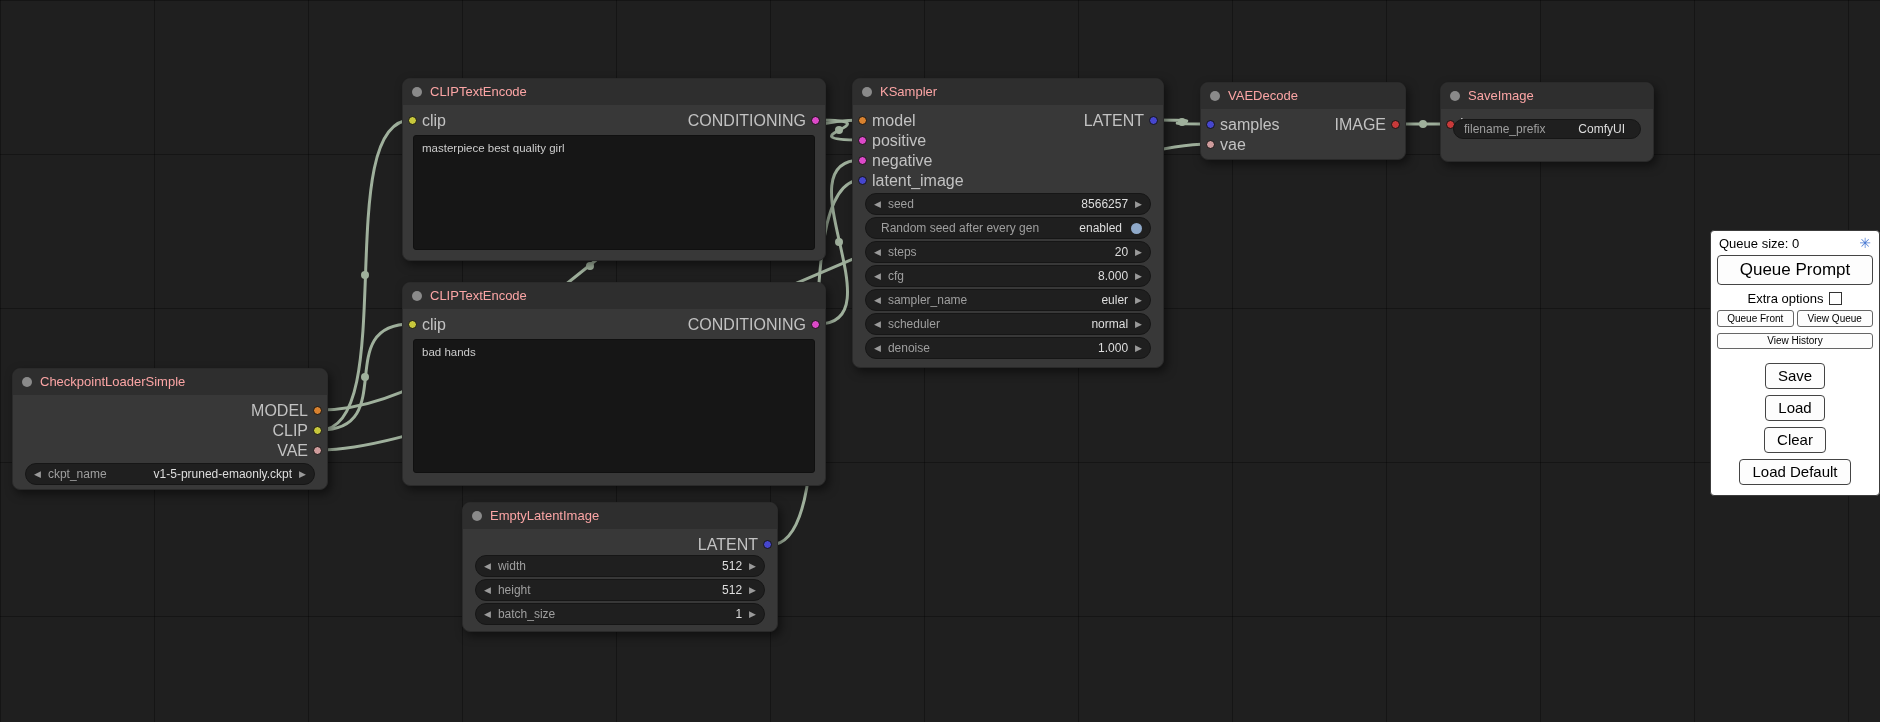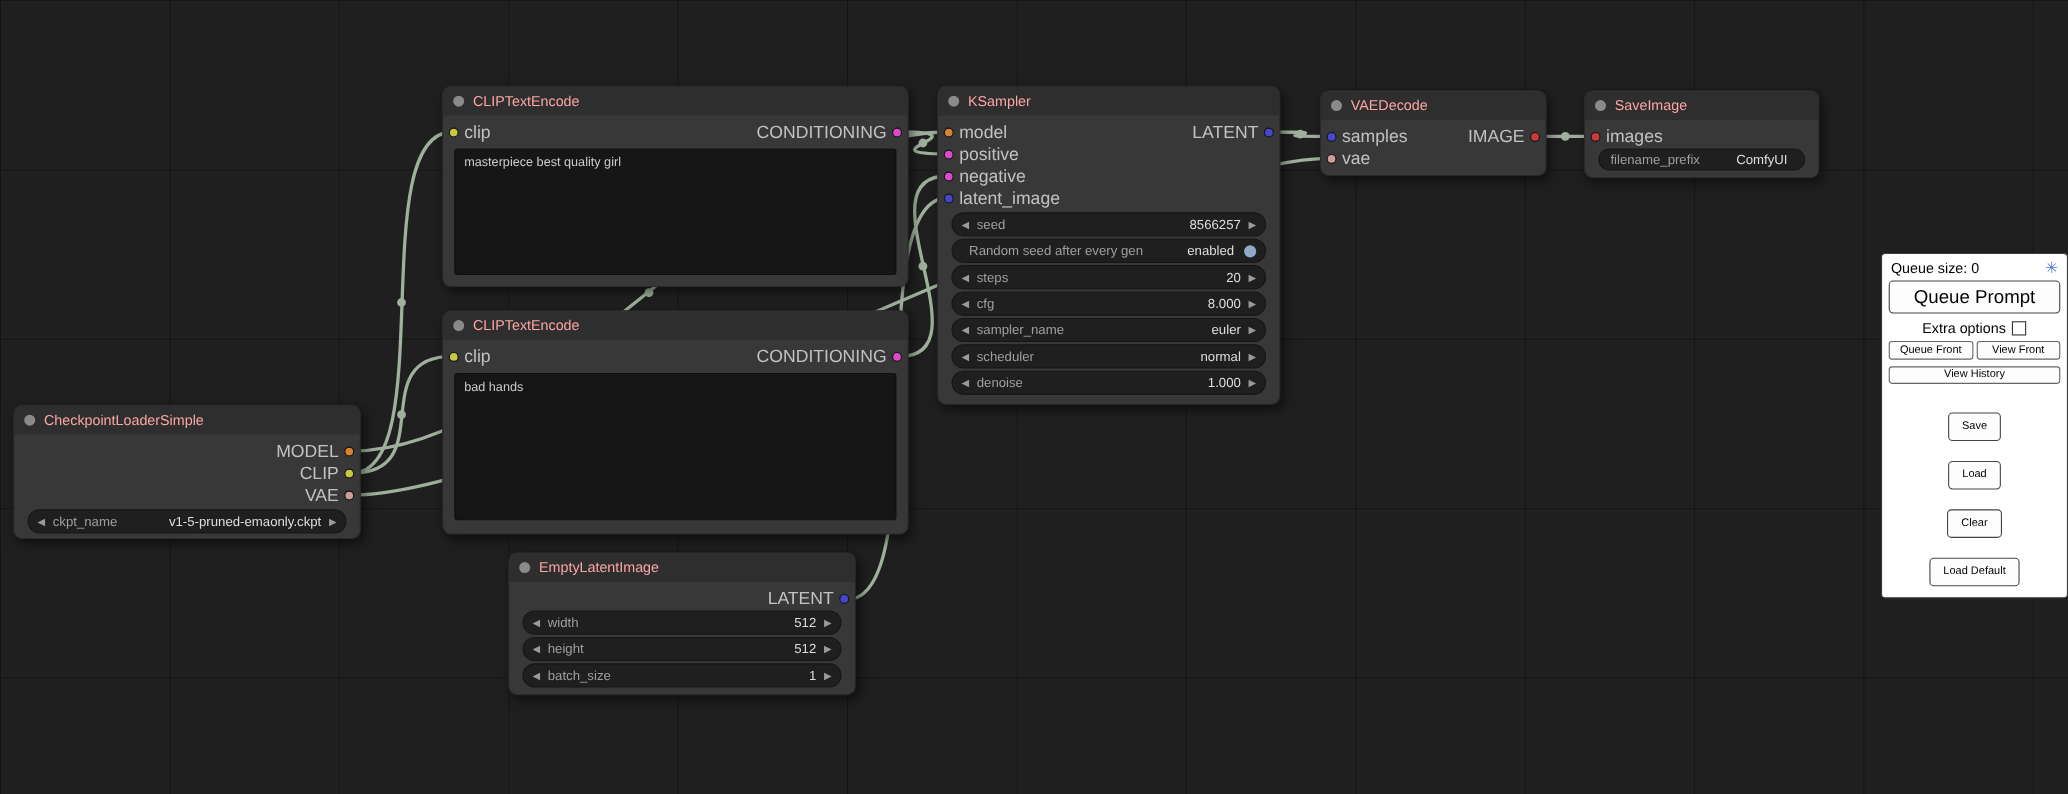--- a/index.html
+++ b/index.html
@@ -38,21 +38,21 @@
     border:1px solid #3c3c3c;border-radius:4px;color:#000;padding:4px 6px 10px;box-sizing:border-box;text-align:center;}
   .menu-header{display:flex;justify-content:space-between;align-items:center;font-size:13px;padding:0 2px 2px 2px;}
   .gear{color:#4b7bd4;font-size:14px;cursor:pointer;}
   button{font-family:"Liberation Sans",sans-serif;background:#fdfdfd;border:1px solid #454545;border-radius:4px;color:#000;cursor:pointer;}
   .qp-btn{width:100%;height:30px;font-size:17px;margin:2px 0 4px 0;}
   .extra{font-size:13px;display:flex;justify-content:center;align-items:center;gap:6px;margin:2px 0 4px 0;}
   .checkbox{width:11px;height:11px;border:1px solid #333;background:#fff;display:inline-block;}
   .small-row{display:flex;gap:3px;margin-bottom:3px;}
   .sbtn{flex:1;font-size:10px;height:17px;padding:0;border-radius:3px;border:1px solid #666;}
   .vh-btn{width:100%;font-size:10px;height:16px;padding:0;border-radius:3px;border:1px solid #666;margin-bottom:8px;}
-  .big-btn{display:block;margin:18px auto 0 auto;height:26px;font-size:10px;padding:0 12px;}
+  .big-btn{display:block;margin:6px auto 0 auto;height:26px;font-size:15px;padding:0 12px;}
 </style>
 </head>
 <body>
 
 <div id="canvas">
 
   <svg id="links" width="1880" height="722">
     <g fill="none" stroke-width="3" stroke-linecap="round">
       <path d="M320,410 C500,410 680,120 860,120" stroke="#9fb09c"></path>
       <path d="M320,430 C400,430 331,120 411,120" stroke="#9fb09c"></path>
@@ -252,39 +252,39 @@
 
   <div class="node" style="left:1440px;top:82px;width:214px;height:80px;">
     <div class="ntitle">
       <span class="tdot"></span>
       <span>SaveImage</span>
     </div>
     <div class="srow in" style="top:32px">
       <span class="sdot" style="background-color: rgb(201, 58, 58);"></span>
       <span class="slabel">images</span>
     </div>
-    <div class="widget" style="top:52px;height:20px;">
+    <div class="widget" style="top:36px;height:20px;">
       <span class="wlabel" style="margin-left:2px">filename_prefix</span>
       <span class="wvalue">ComfyUI</span>
     </div>
   </div>
 
   <div class="menu">
     <div class="menu-header">
       <span>Queue size: 0</span>
       <span class="gear">✳</span>
     </div>
     <button class="qp-btn">Queue Prompt</button>
     <div class="extra">
       <span>Extra options</span>
       <span class="checkbox"></span>
     </div>
     <div class="small-row">
       <button class="sbtn">Queue Front</button>
-      <button class="sbtn">View Front</button>
+      <button class="sbtn">View Queue</button>
     </div>
     <button class="vh-btn">View History</button>
     <button class="big-btn">Save</button>
     <button class="big-btn">Load</button>
     <button class="big-btn">Clear</button>
     <button class="big-btn">Load Default</button>
   </div>
 
 </div>
 

